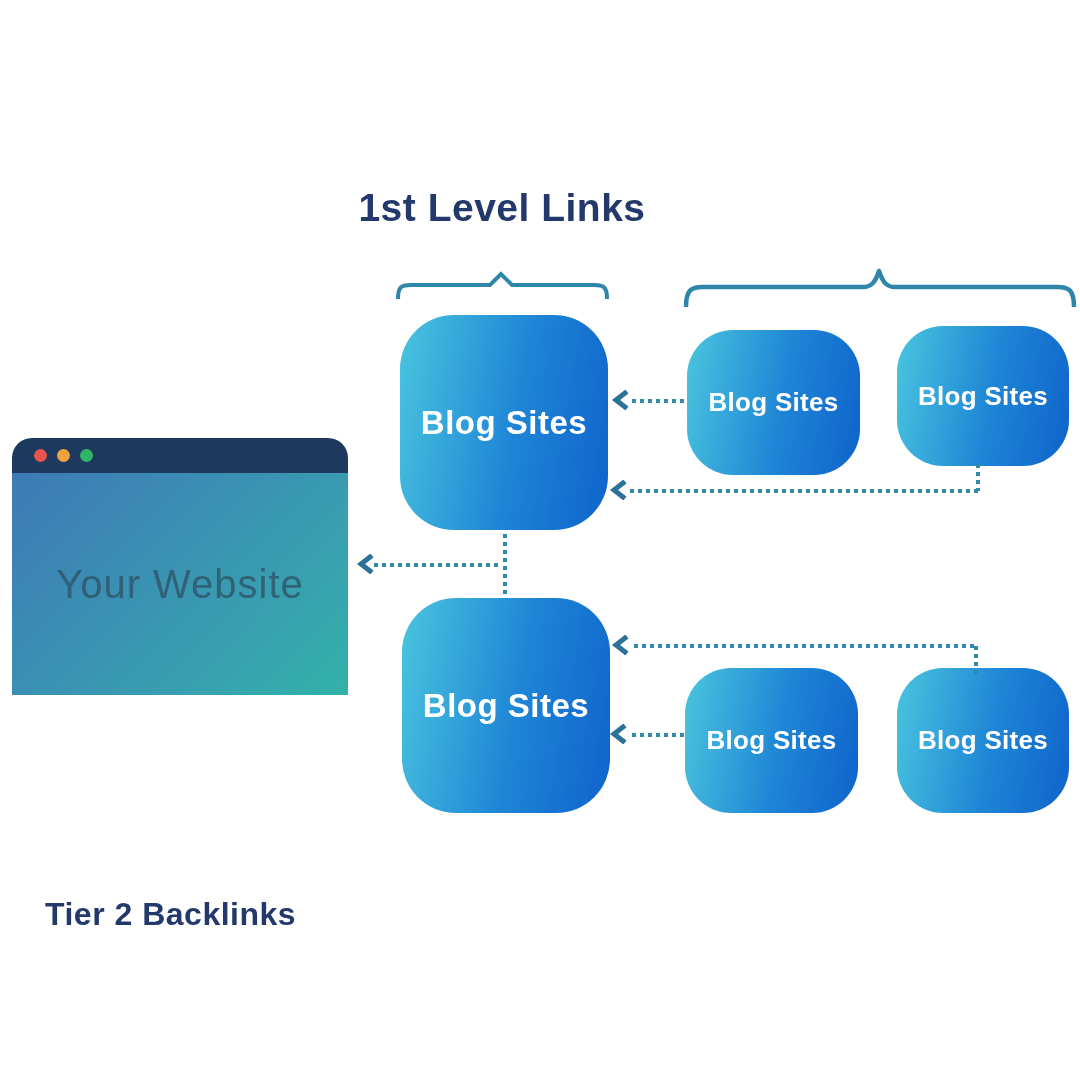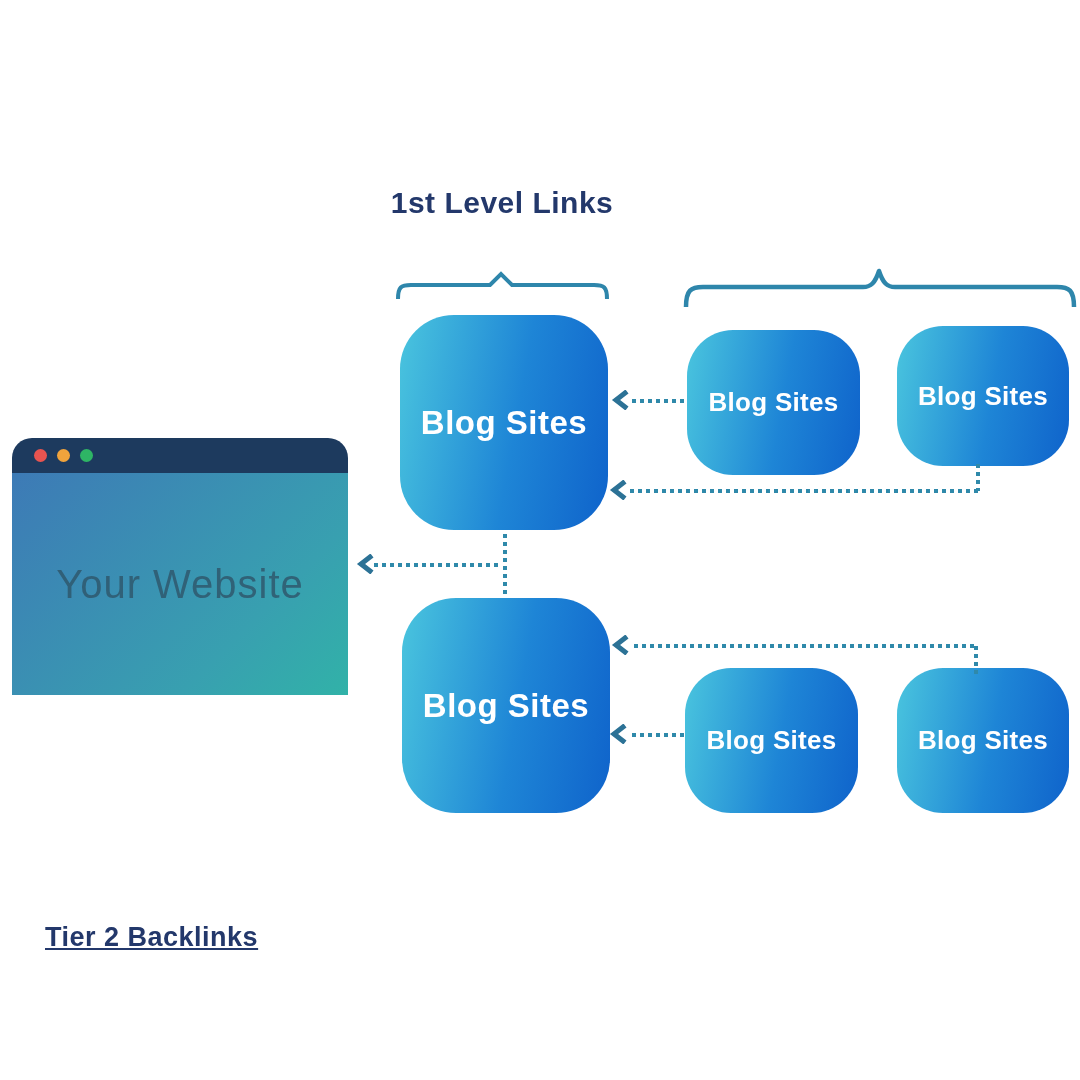--- a/index.html
+++ b/index.html
@@ -3,27 +3,27 @@
 <meta charset="utf-8">
 <style>
   html,body{margin:0;padding:0;background:#ffffff;}
   .canvas{
     position:relative;width:1080px;height:1080px;background:#ffffff;overflow:hidden;
     font-family:"Liberation Sans", sans-serif;
   }
   
   .lvl-label{
     position:absolute;transform:translateX(-50%);
-    font-size:30px;font-weight:bold;color:#23386b;letter-spacing:.5px;white-space:nowrap;
+    font-size:39px;font-weight:bold;color:#23386b;letter-spacing:.5px;white-space:nowrap;
   }
   #label1{left:502px;top:186px;}
   #label2{left:858px;top:186px;}
   .caption{
-    position:absolute;left:45px;top:922px;
-    font-size:27px;font-weight:bold;color:#23386b;letter-spacing:.5px;text-decoration:underline;
+    position:absolute;left:45px;top:896px;
+    font-size:32px;font-weight:bold;color:#23386b;letter-spacing:.5px;
   }
   
   .brace{position:absolute;}
   #brace1{left:395px;top:271px;}
   #brace2{left:683px;top:265px;}
   
   .browser{
     position:absolute;left:12px;top:438px;width:336px;height:323px;
     border-radius:20px;overflow:hidden;
   }

